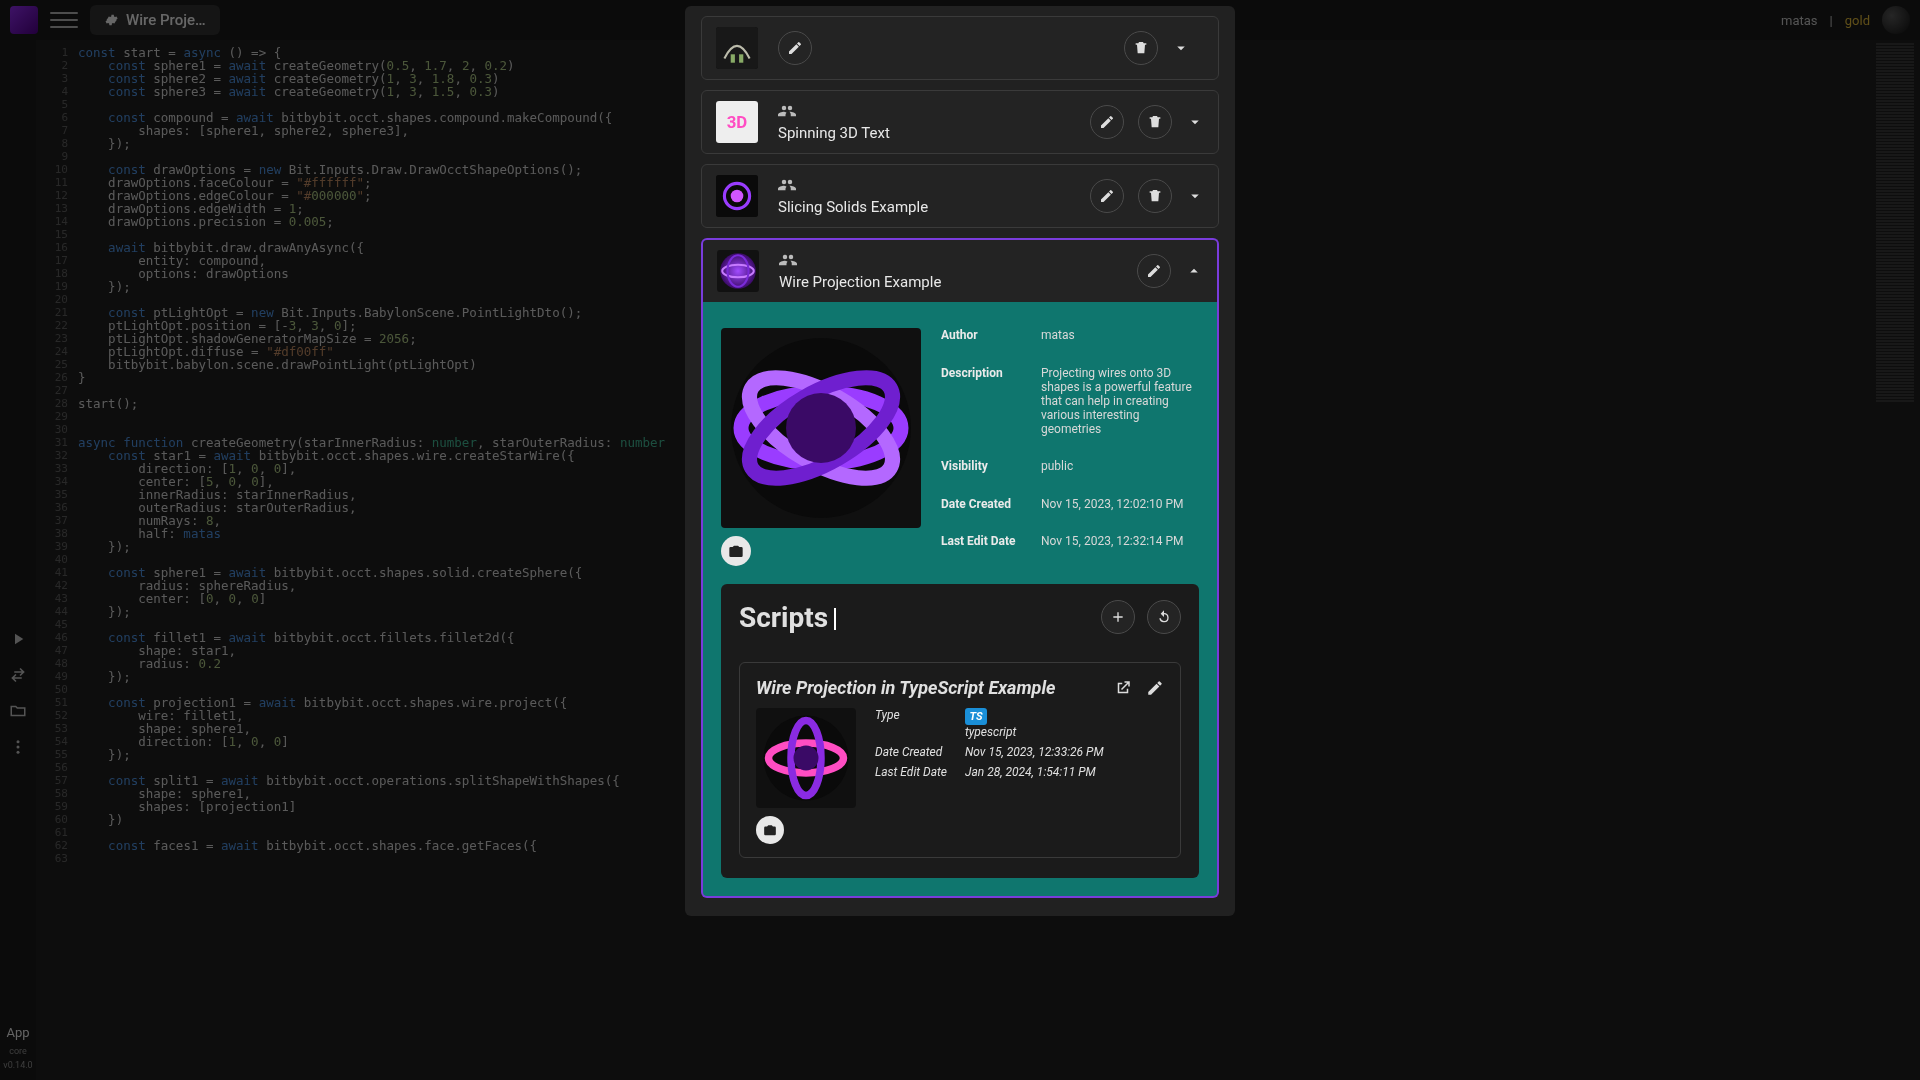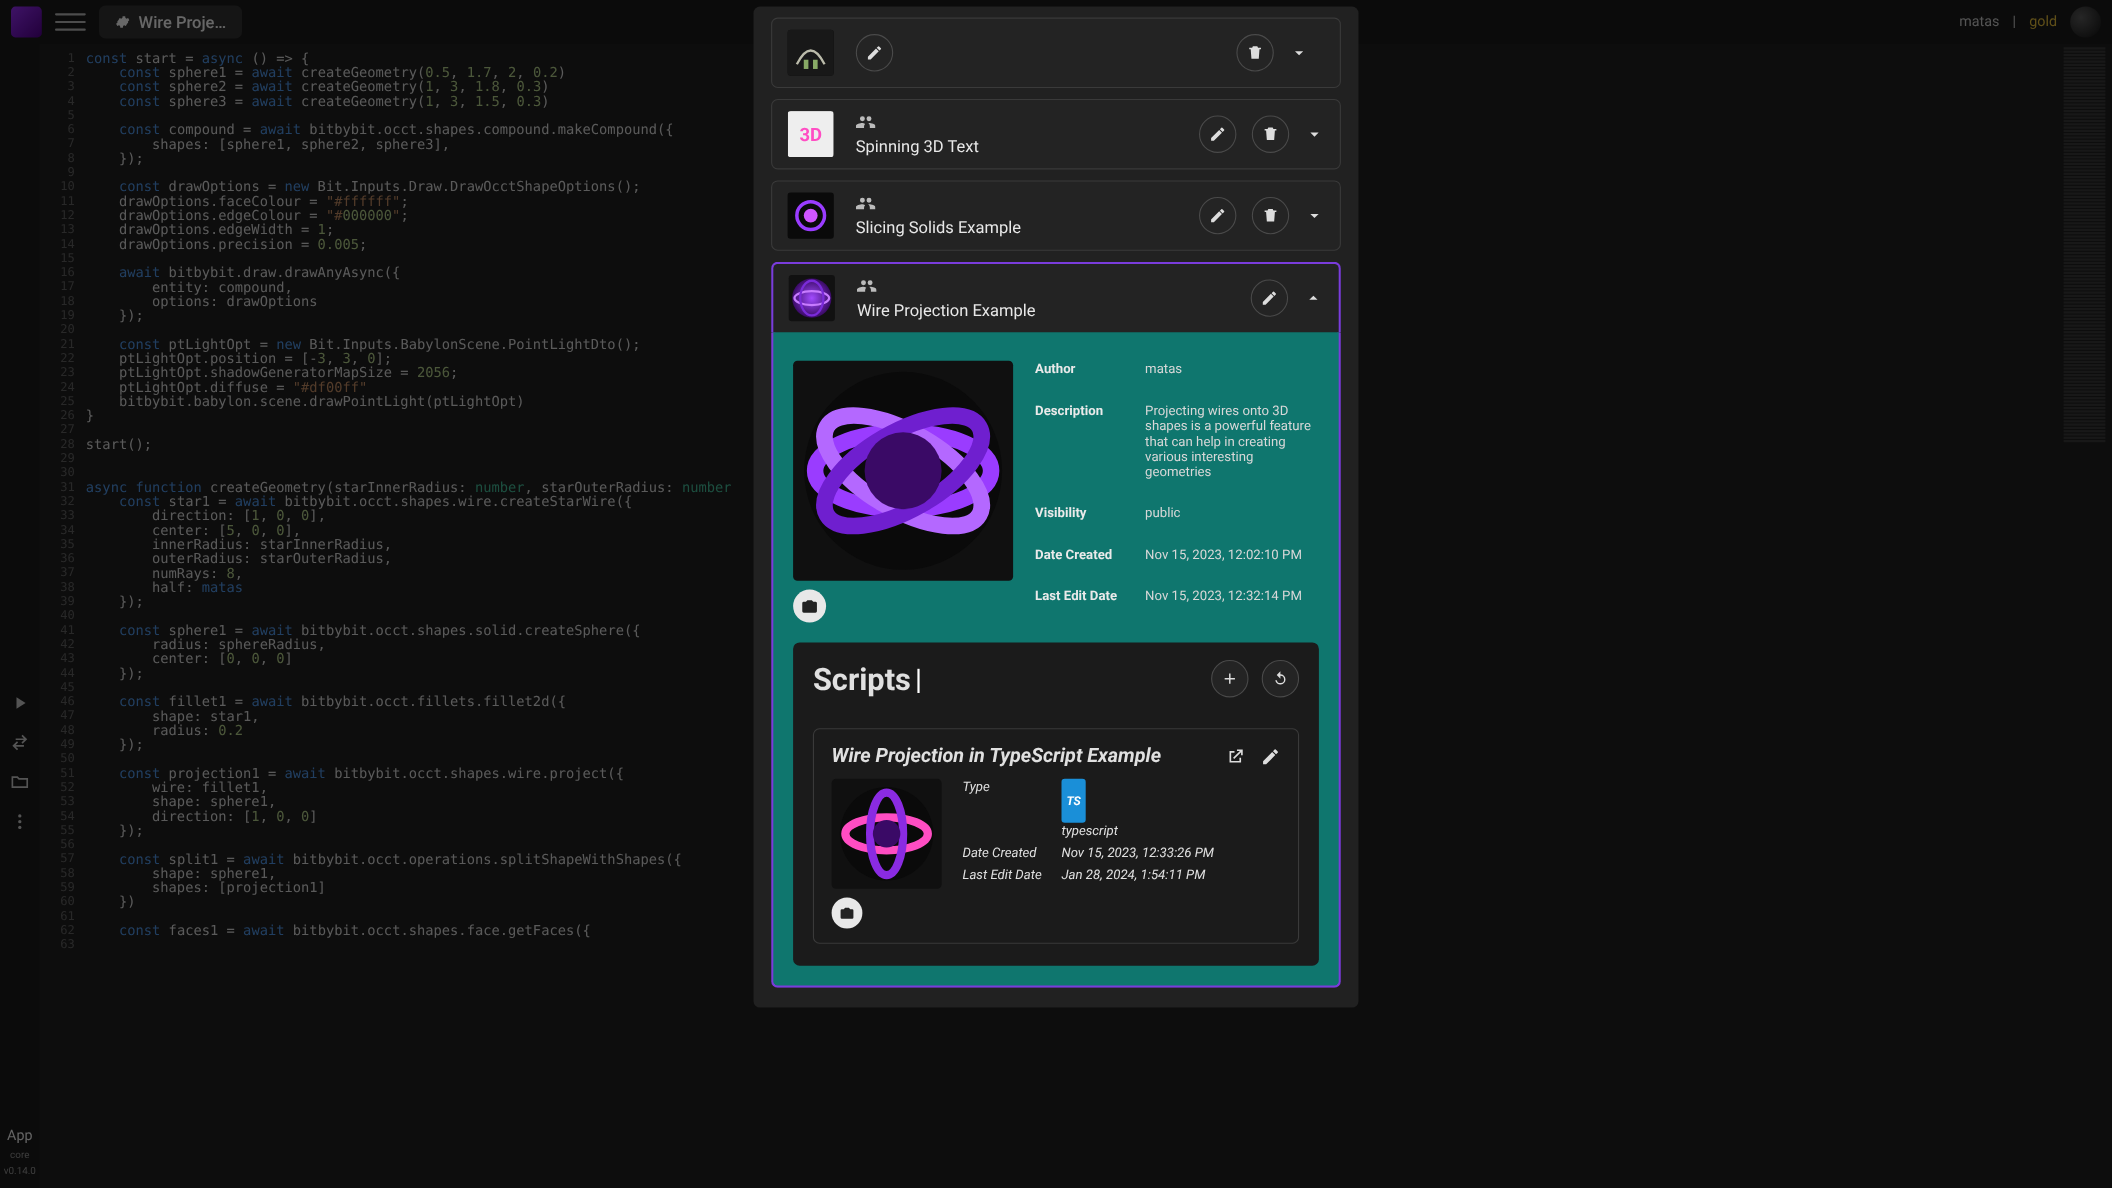--- a/index.html
+++ b/index.html
@@ -65,21 +65,21 @@
   .script-card{margin-top:28px;border:1px solid #3a3a3a;border-radius:6px;padding:14px 16px 13px 16px;font-style:italic;}
   .script-title{font-size:18px;font-weight:700;margin-bottom:10px;display:flex;align-items:center;justify-content:space-between;}
   .script-title .acts{display:flex; gap:14px; color:#ddd;}
   .script-title .act-ic{width:18px;height:18px;cursor:pointer;}
   .script-title .act-ic svg{width:100%;height:100%;}
   .script-body{display:grid; grid-template-columns:110px 1fr; gap:9px; align-items:start;}
   .script-thumb{width:100px;height:100px;background:#101010;border-radius:4px;display:flex;align-items:center;justify-content:center;overflow:hidden;}
   .script-cam{width:28px;height:28px;border-radius:50%;background:#e8e8e8;color:#222;display:flex;align-items:center;justify-content:center;margin-top:8px;cursor:pointer;}
   .script-cam svg{width:14px;height:14px;}
   .type-row{display:grid; grid-template-columns:80px 1fr; row-gap:6px; column-gap:10px; font-size:12px;}
-  .ts-badge{width:22px;height:40px;background:#1a8fd8;color:#fff;font-size:11px;font-weight:700;border-radius:3px;display:inline-flex;align-items:center;justify-content:center;}
+  .ts-badge{width:22px;height:17px;background:#1a8fd8;color:#fff;font-size:11px;font-weight:700;border-radius:3px;display:inline-flex;align-items:center;justify-content:center;}
   
   .swirl{width:100%;height:100%;}
 </style>
 </head>
 <body>
 
 <svg width="0" height="0" style="position:absolute">
   <symbol id="i-gear" viewBox="0 0 24 24">
       <path fill="currentColor" d="M12 8a4 4 0 100 8 4 4 0 000-8zm9.4 4a7.7 7.7 0 00-.1-1l2.1-1.6-2-3.5-2.5 1a7.4 7.4 0 00-1.7-1l-.4-2.7h-4l-.4 2.7a7.4 7.4 0 00-1.7 1l-2.5-1-2 3.5L4.7 11a7.7 7.7 0 000 2l-2.1 1.6 2 3.5 2.5-1a7.4 7.4 0 001.7 1l.4 2.7h4l.4-2.7a7.4 7.4 0 001.7-1l2.5 1 2-3.5L21.3 13c.1-.3.1-.7.1-1z"></path>
     </symbol>

